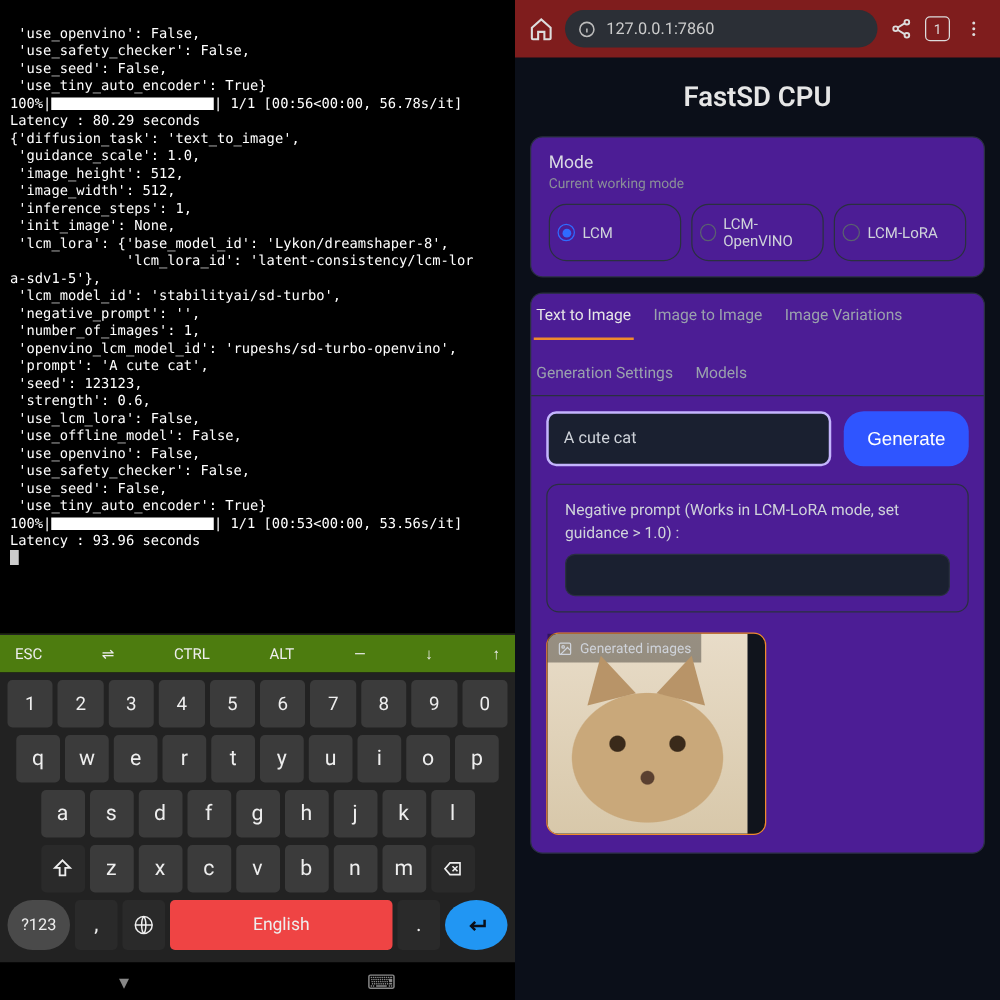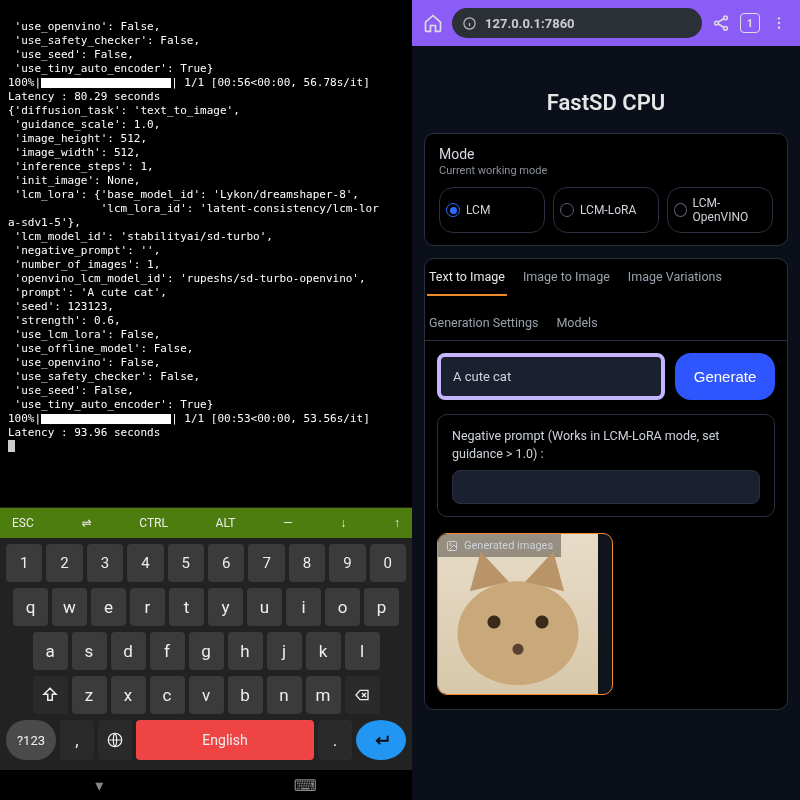--- a/index.html
+++ b/index.html
@@ -51,56 +51,56 @@
 .key.shift, .key.bksp { width:50px; background:#2a2a2a; }
 .key.space { flex:1; background:#ef4444; font-size:14px;}
 .key.sym { width:50px; background:#4a4a4a; border-radius:20px; font-size:13px;}
 .key.enter { width:50px; background:#2196f3; border-radius:50%; }
 .krow.bottom .key { height:40px; }
 .navbar { display:flex; justify-content:space-around; align-items:center; background:#000; height:30px; color:#888;}
 
 
 .browser-bar {
   display:flex; align-items:center; gap:8px;
-  background:#8b5cf6; padding:8px 10px; color:#ddd;font-weight:bold;
+  background:#7f1d1d; padding:8px 10px; color:#ddd;
 }
 .urlbox {
   flex:1; background:#2b2f36; border-radius:18px; height:30px;
   display:flex; align-items:center; padding:0 10px; color:#ccc; font-size:13px;
 }
 .urlbox .info { margin-right:8px; }
 .icon-btn { width:22px; height:22px; display:flex; align-items:center; justify-content:center; color:#ddd; }
 .tab-count { border:1.5px solid #ddd; border-radius:4px; width:20px; height:20px; font-size:11px; display:flex; align-items:center; justify-content:center;}
 
 
-.app { flex:1; overflow:auto; padding:10px 12px; color:#e6e6e6;margin-top:24px; }
+.app { flex:1; overflow:auto; padding:10px 12px; color:#e6e6e6; }
 .app h1 { text-align:center; font-size:22px; font-weight:600; margin:10px 0 18px 0; }
 .card {
-  background:#000000; border:1px solid #2a3040; border-radius:10px;
+  background:#4c1d95; border:1px solid #2a3040; border-radius:10px;
   padding:12px 14px; margin-bottom:12px;
 }
 .card .title { font-size:14px; color:#d9d9e3; margin-bottom:2px;}
 .card .subtitle { font-size:11px; color:#8a8f98; margin-bottom:10px;}
 .radio-row { display:flex; gap:8px; }
 .radio {
   flex:1; border:1px solid #2a3040; border-radius:14px; padding:8px 6px;
   display:flex; align-items:center; gap:6px; font-size:12px; color:#cfd3da;
   cursor:pointer;
 }
 .radio .dot { width:14px; height:14px; border-radius:50%; border:1.5px solid #5a6070; display:flex; align-items:center; justify-content:center;}
 .radio.selected .dot { border-color:#2f6bff; }
 .radio.selected .dot::after { content:""; width:7px; height:7px; border-radius:50%; background:#2f6bff; }
 
 .tabs { display:flex; flex-wrap:wrap; gap:14px; border-bottom:1px solid #2a3040; padding:4px 2px 0 2px; font-size:12.5px; color:#9aa1ad;}
 .tab { padding:6px 2px 10px 2px; cursor:pointer; }
 .tab.active { color:#e6e6e6; border-bottom:2px solid #f08b2d; margin-bottom:-1px;}
 
 .prompt-row { display:flex; gap:10px; margin-top:12px; }
 .prompt-box {
-  flex:1; background:#1a2030; border:4px solid #c4b5fd; border-radius:8px;
+  flex:1; background:#1a2030; border:2px solid #c4b5fd; border-radius:8px;
   padding:12px 12px; font-size:13px; color:#cfd3da; min-height:44px;
 }
 .gen-btn {
   width:100px; background:#2f55ff; color:#fff; border:none; border-radius:16px;
   font-size:15px; font-weight:400; cursor:pointer;
 }
 
 .neg-card { margin-top:14px; }
 .neg-card .label { font-size:12.5px; color:#cfd3da; margin-bottom:8px; line-height:1.4;}
 .neg-input {
@@ -302,25 +302,25 @@
     <div class="card">
       <div class="title">Mode</div>
       <div class="subtitle">Current working mode</div>
       <div class="radio-row">
         <div class="radio selected">
           <span class="dot"></span>
           <span>LCM</span>
         </div>
         <div class="radio">
           <span class="dot"></span>
-          <span>LCM-LoRA</span>
+          <span>LCM-OpenVINO</span>
         </div>
         <div class="radio">
           <span class="dot"></span>
-          <span>LCM-OpenVINO</span>
+          <span>LCM-LoRA</span>
         </div>
       </div>
     </div>
 
     <div class="card" style="padding:0 0 14px 0">
       <div class="tabs">
         <div class="tab active">Text to Image</div>
         <div class="tab">Image to Image</div>
         <div class="tab">Image Variations</div>
         <div class="tab">Generation Settings</div>

